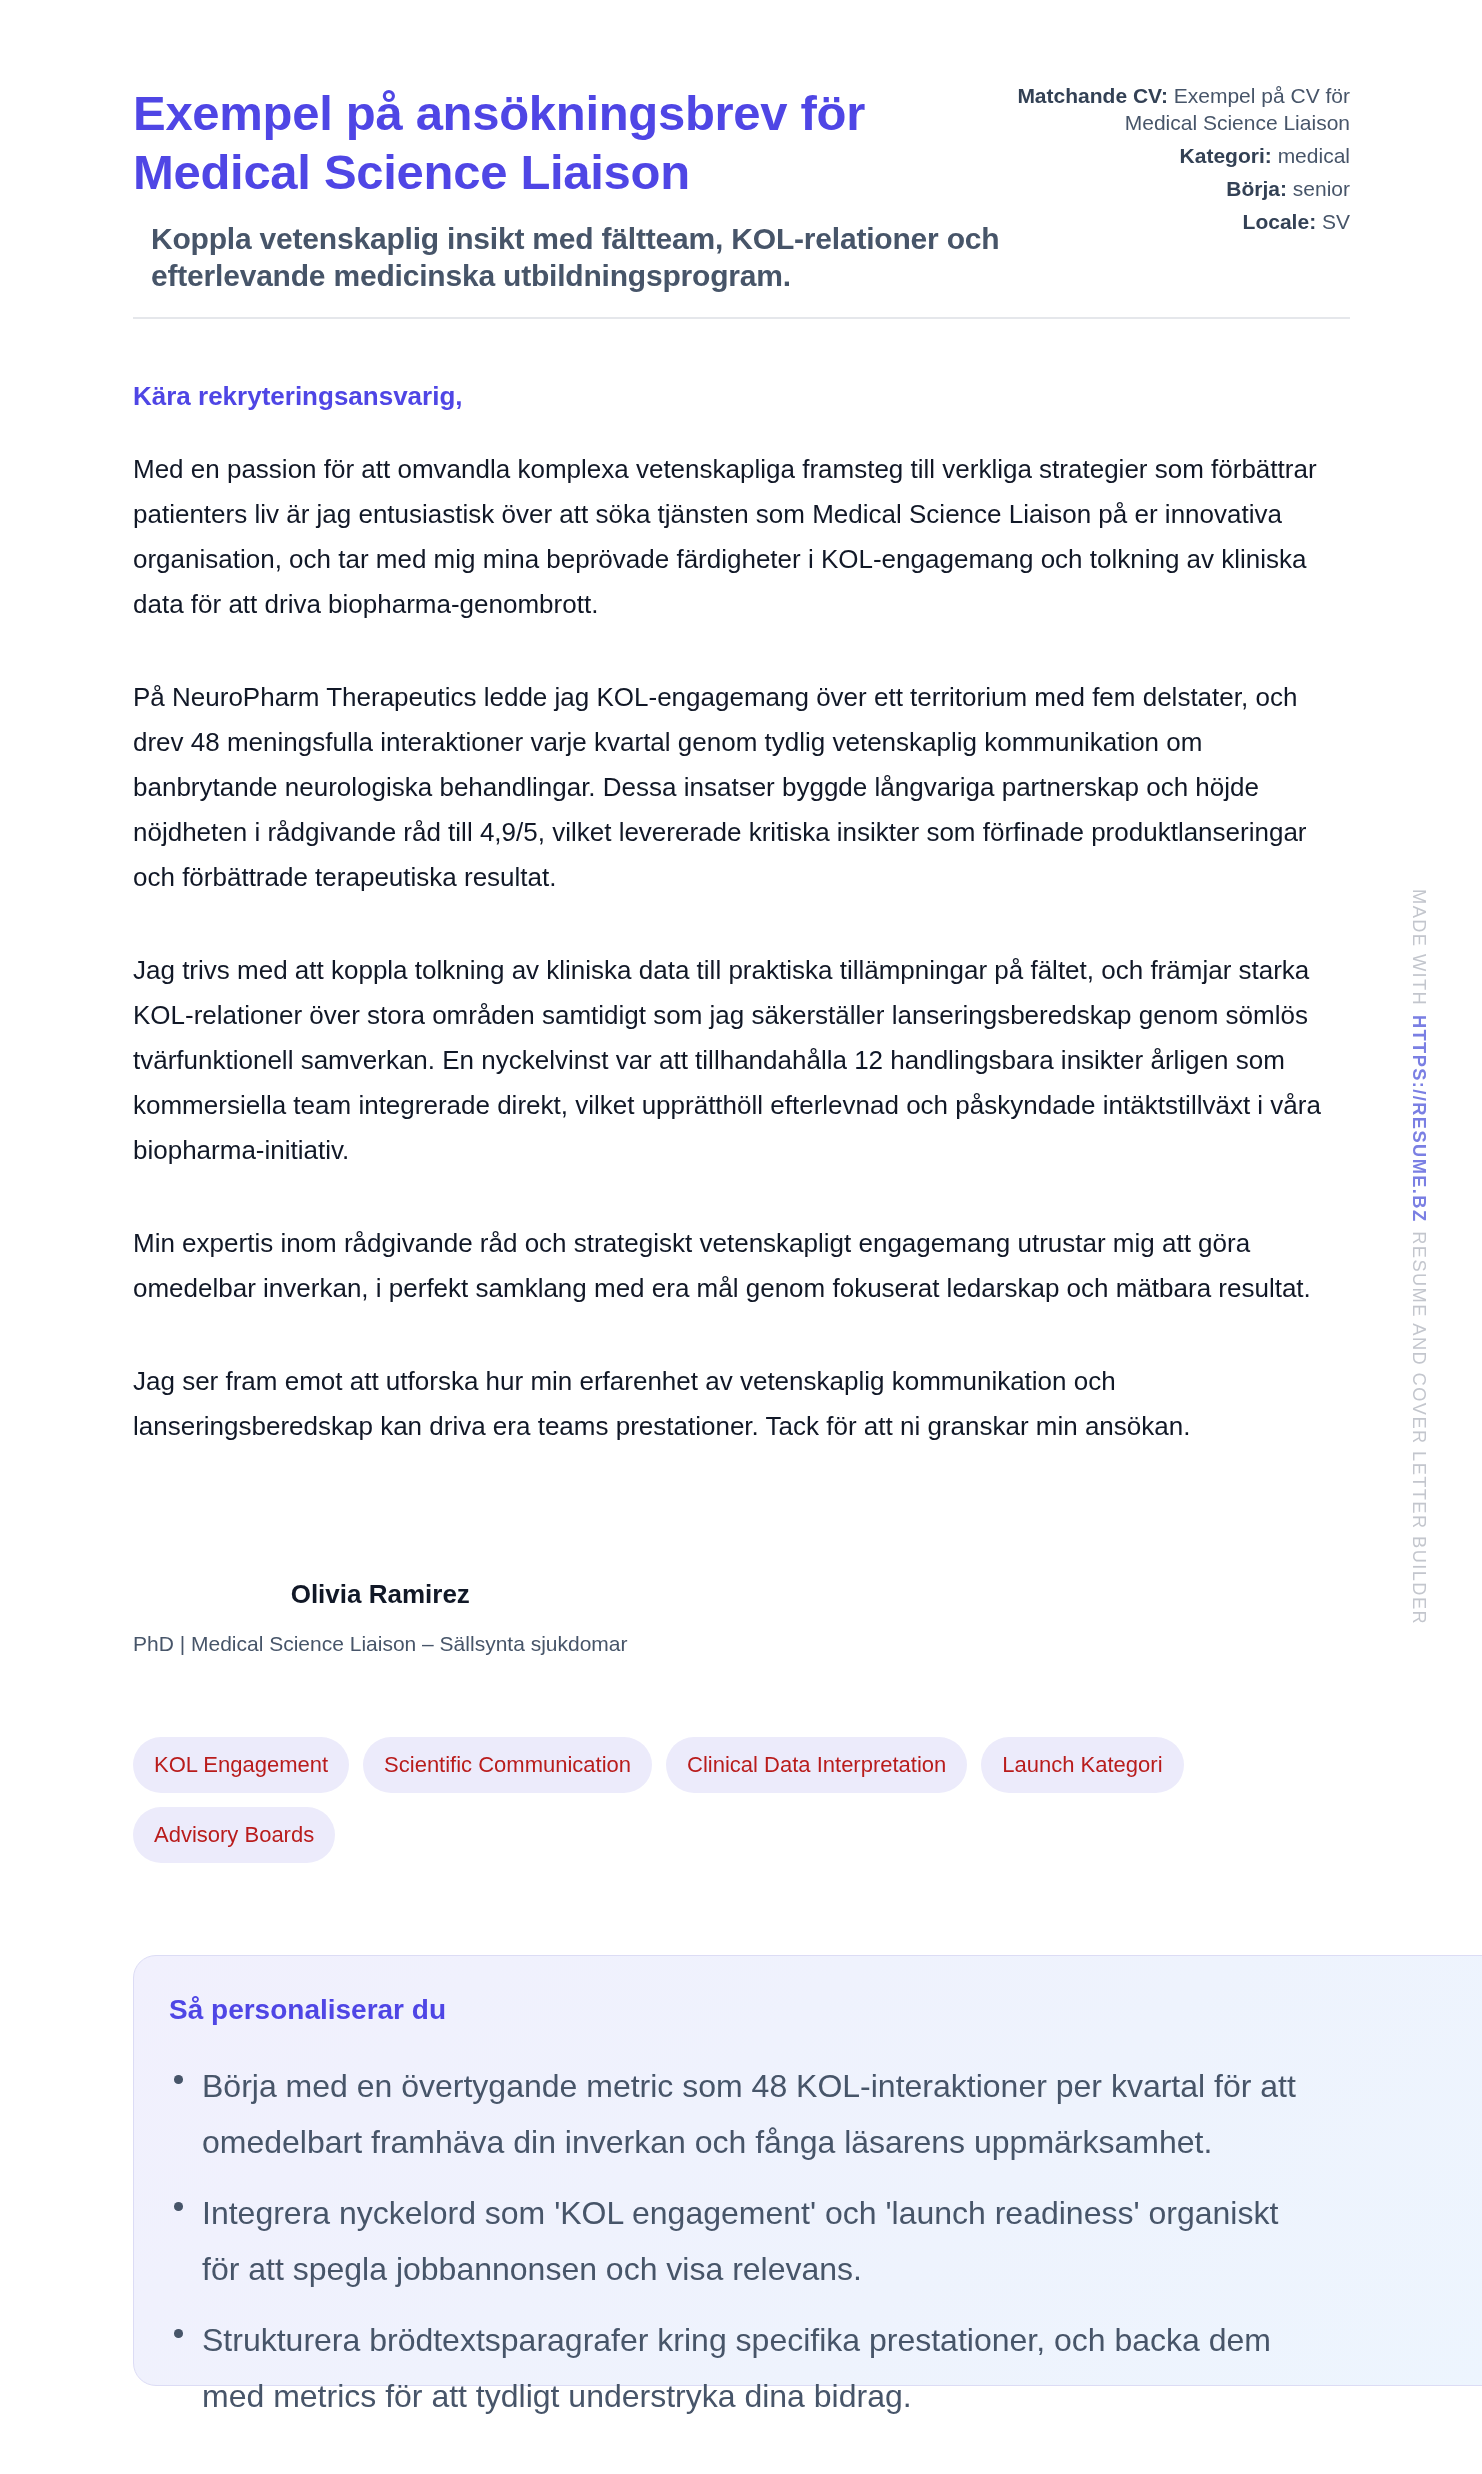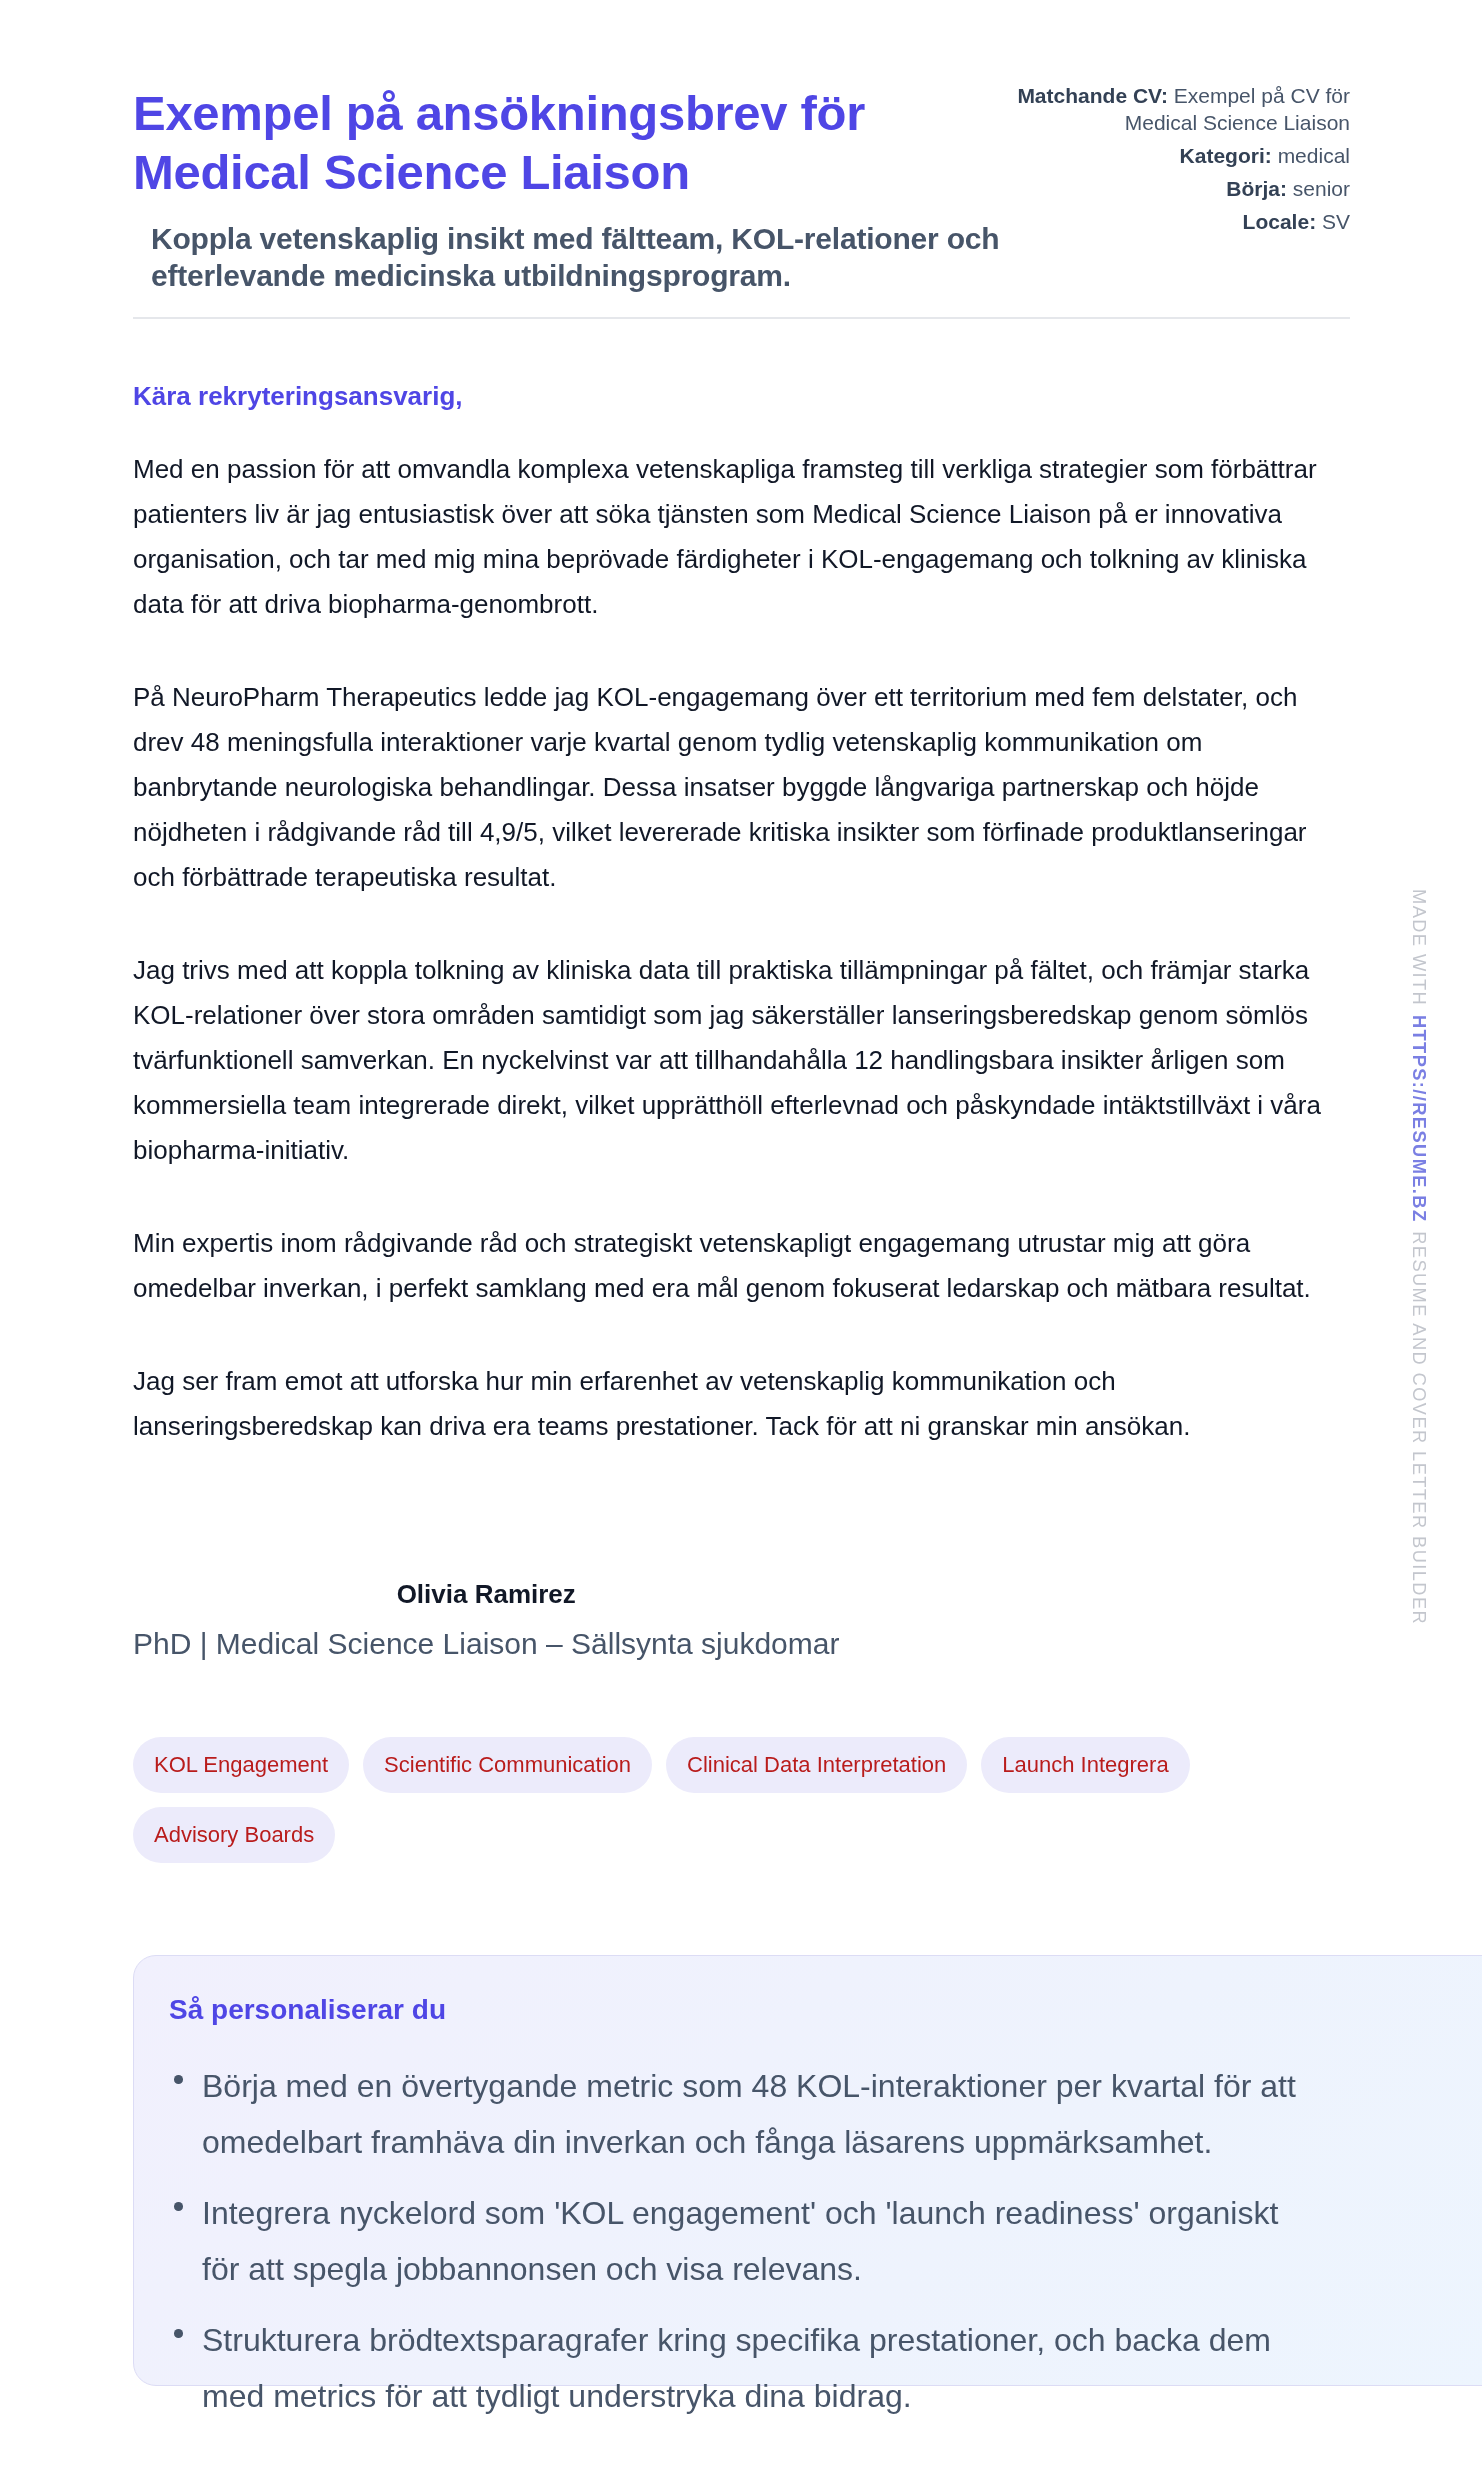--- a/index.html
+++ b/index.html
@@ -97,21 +97,21 @@
   }
   .sig-name {
     font-size: 26px;
     line-height: 38px;
     font-weight: 700;
     color: #111827;
     margin: 0;
   }
   .sig-title {
     margin-top: 12.2px;
-    font-size: 30px;
+    font-size: 21px;
     line-height: 38px;
     color: #475569;
   }
   
   .chips {
     position: absolute;
     top: 1737px;
     left: 0;
     width: 1217px;
     display: flex;
@@ -249,21 +249,21 @@
 
   <div class="signature">
     <p class="sig-name">Olivia Ramirez</p>
     <div class="sig-title">PhD | Medical Science Liaison – Sällsynta sjukdomar</div>
   </div>
 
   <div class="chips">
     <span class="chip">KOL Engagement</span>
     <span class="chip">Scientific Communication</span>
     <span class="chip">Clinical Data Interpretation</span>
-    <span class="chip">Launch Integrera</span>
+    <span class="chip">Launch Kategori</span>
     <span class="chip">Advisory Boards</span>
   </div>
 
   <section class="card">
     <h3 class="card-title">Så personaliserar du</h3>
     <ul class="card-list">
       <li>
         <span class="bullet"></span>
         <span>Börja med en övertygande metric som 48 KOL-interaktioner per kvartal för att omedelbart framhäva din inverkan och fånga läsarens uppmärksamhet.</span>
       </li>

